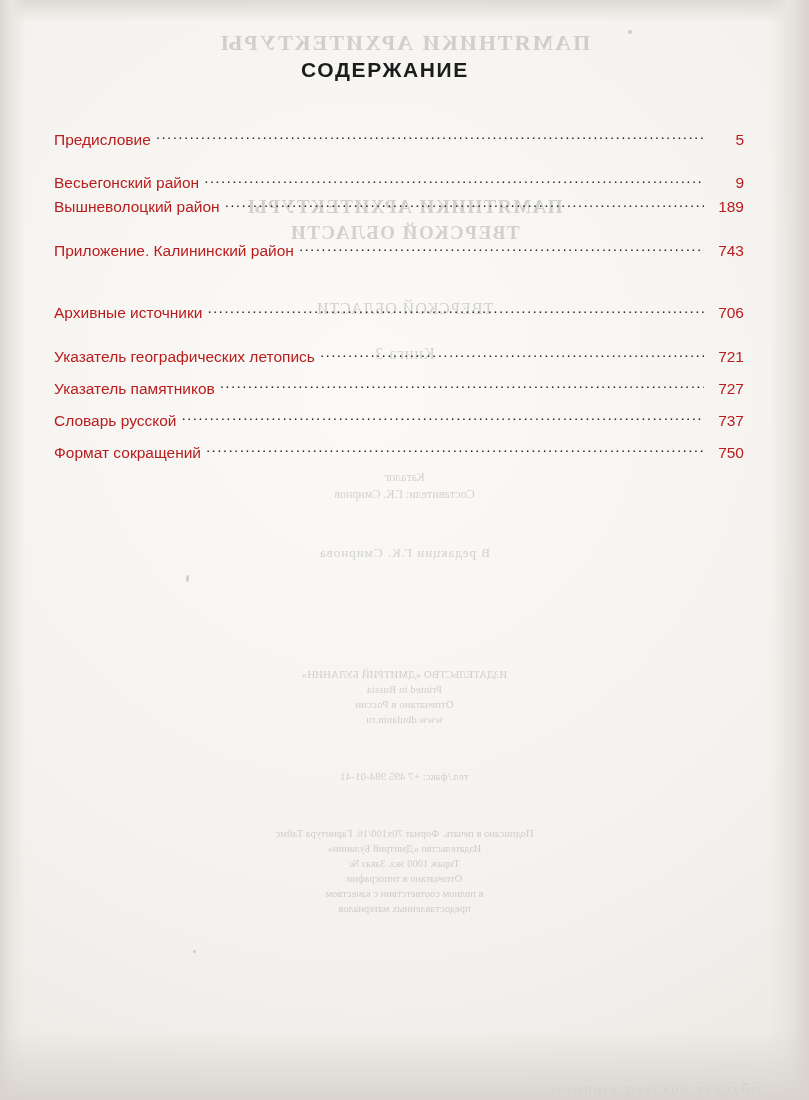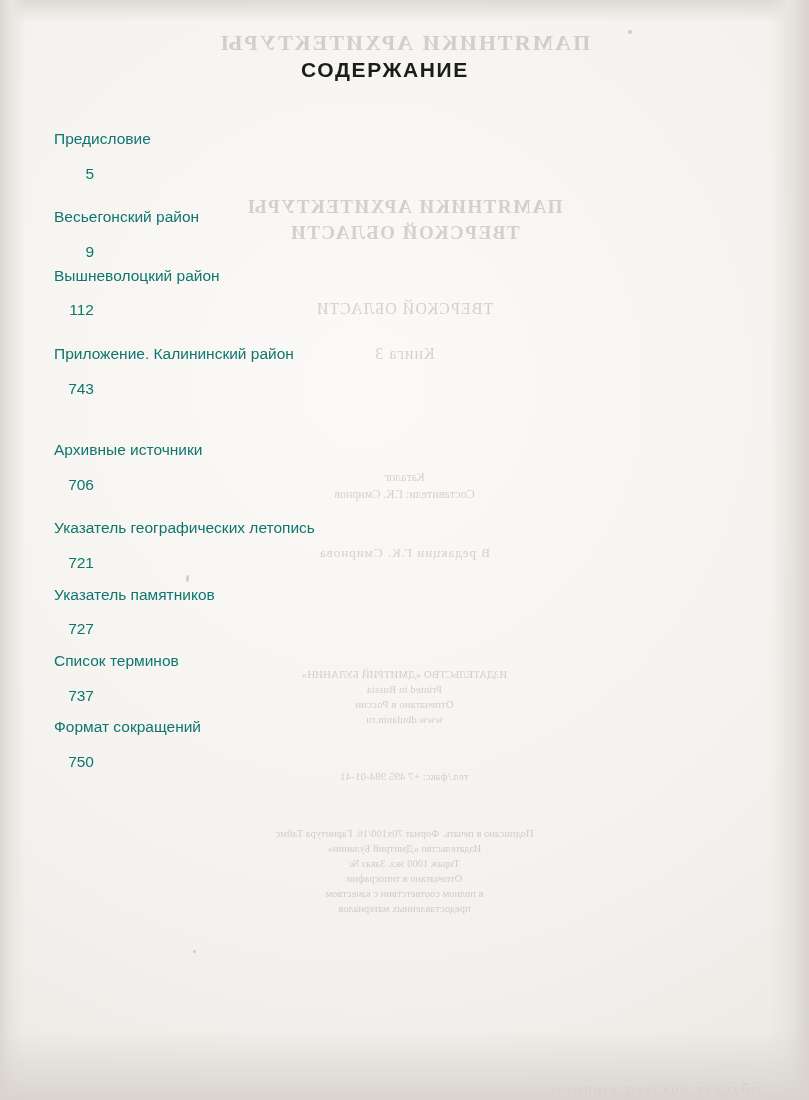--- a/index.html
+++ b/index.html
@@ -71,24 +71,23 @@
   .toc {
     position: absolute;
     left: 54px;
     top: 113px;
     width: 690px;
   }
   .toc-row {
     display: flex;
     align-items: baseline;
     font-size: 15.5px;
-    color: #0f766e;
+    color: #b91c1c;
     line-height: 1.25;
     white-space: nowrap;
-    flex-direction: column;
   }
   .toc-label {
     flex: 0 0 auto;
     padding-right: 5px;
   }
   .toc-dots {
     flex: 1 1 auto;
     overflow: hidden;
     position: relative;
     height: 1em;
@@ -205,21 +204,21 @@
         <span class="toc-label">Весьегонский район</span>
         <span class="toc-dots"></span>
         <span class="toc-page">9</span>
       </div>
 
       <div class="gap-sm"></div>
 
       <div class="toc-row">
         <span class="toc-label">Вышневолоцкий район</span>
         <span class="toc-dots"></span>
-        <span class="toc-page">112</span>
+        <span class="toc-page">189</span>
       </div>
 
       <div class="gap-lg"></div>
 
       <div class="toc-row">
         <span class="toc-label">Приложение. Калининский район</span>
         <span class="toc-dots"></span>
         <span class="toc-page">743</span>
       </div>
 
@@ -249,21 +248,21 @@
 
       <div class="toc-row">
         <span class="toc-label">Указатель памятников</span>
         <span class="toc-dots"></span>
         <span class="toc-page">727</span>
       </div>
 
       <div class="gap-row"></div>
 
       <div class="toc-row">
-        <span class="toc-label">Список терминов</span>
+        <span class="toc-label">Словарь русской</span>
         <span class="toc-dots"></span>
         <span class="toc-page">737</span>
       </div>
 
       <div class="gap-row"></div>
 
       <div class="toc-row">
         <span class="toc-label">Формат сокращений</span>
         <span class="toc-dots"></span>
         <span class="toc-page">750</span>

